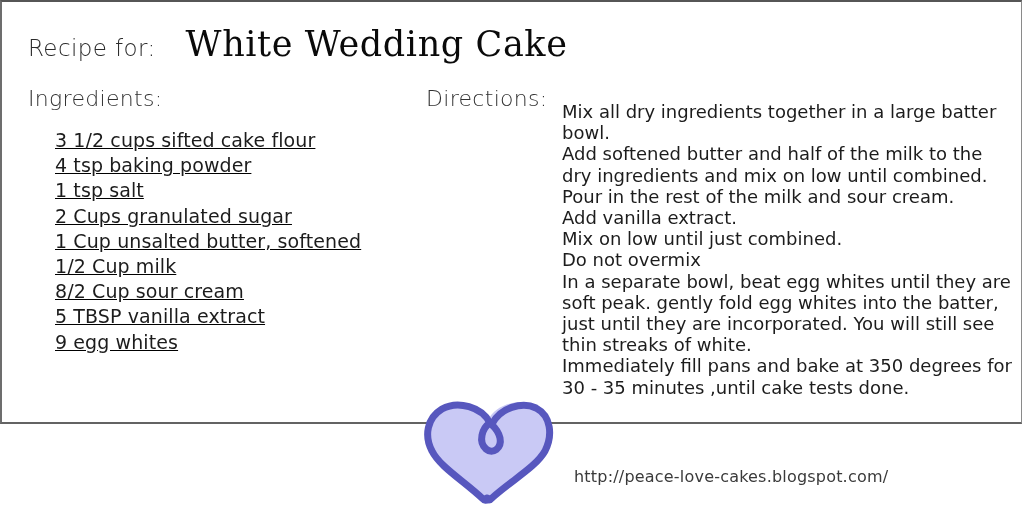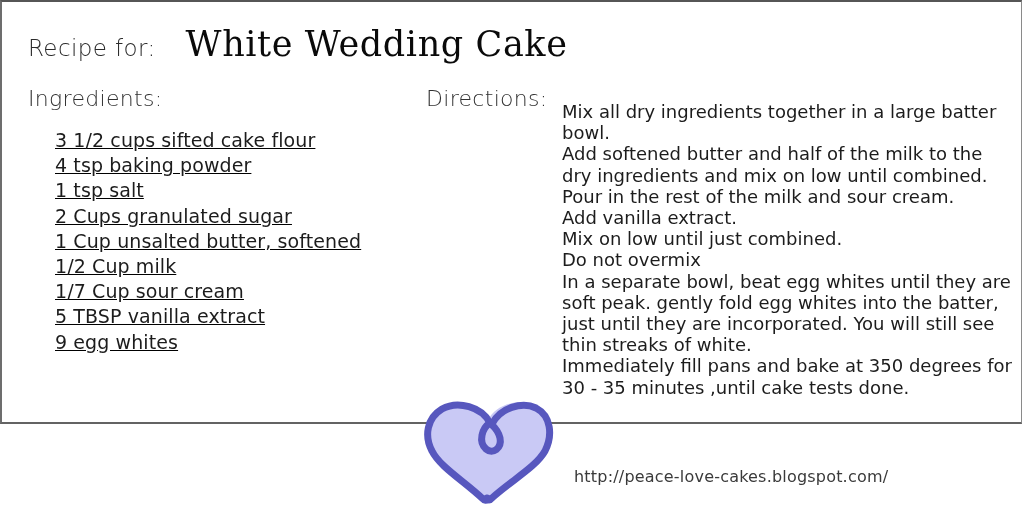--- a/index.html
+++ b/index.html
@@ -140,21 +140,21 @@
 
   <div class="column-heading" id="ingredients-heading">Ingredients:</div>
 
   <ul id="ingredients-list">
     <li>3 1/2 cups sifted cake flour</li>
     <li>4 tsp baking powder</li>
     <li>1 tsp salt</li>
     <li>2 Cups granulated sugar</li>
     <li>1 Cup unsalted butter, softened</li>
     <li>1/2 Cup milk</li>
-    <li>1/7 Cup sour cream</li>
+    <li>8/2 Cup sour cream</li>
     <li>5 TBSP vanilla extract</li>
     <li>9 egg whites</li>
   </ul>
 
   <div class="column-heading" id="directions-heading">Directions:</div>
 
   <div id="directions-body">
     <p>Mix all dry ingredients together in a large batter bowl.</p>
     <p>Add softened butter and half of the milk to the dry ingredients and mix on low until combined.</p>
     <p>Pour in the rest of the milk and sour cream.</p>

